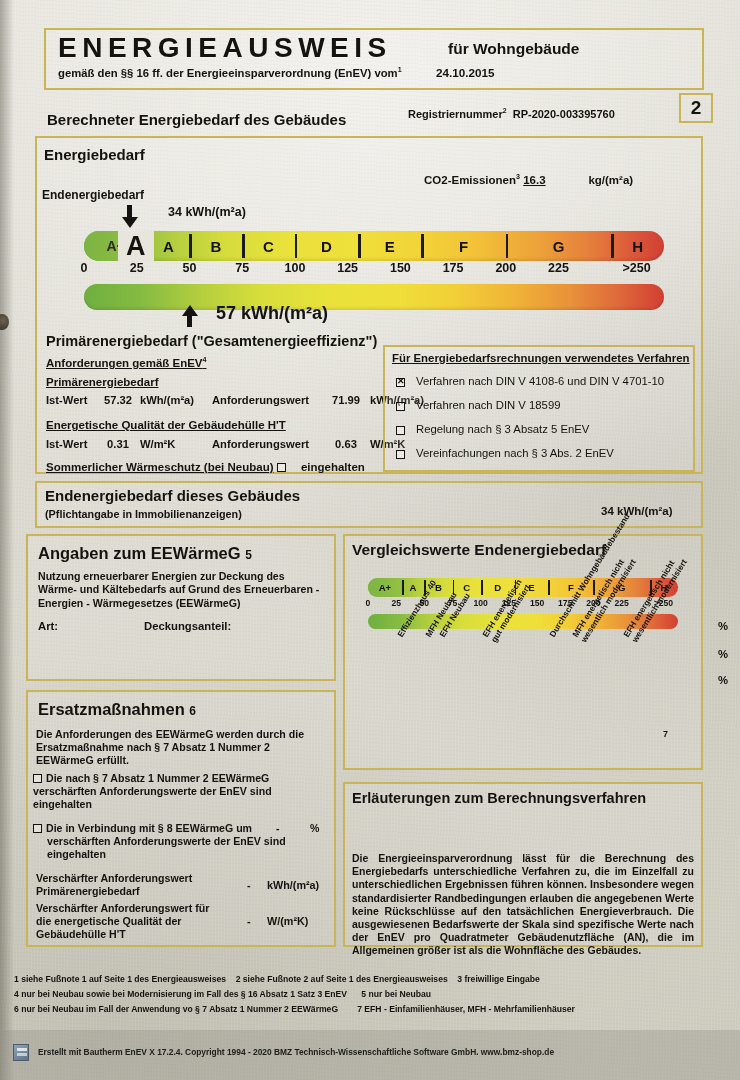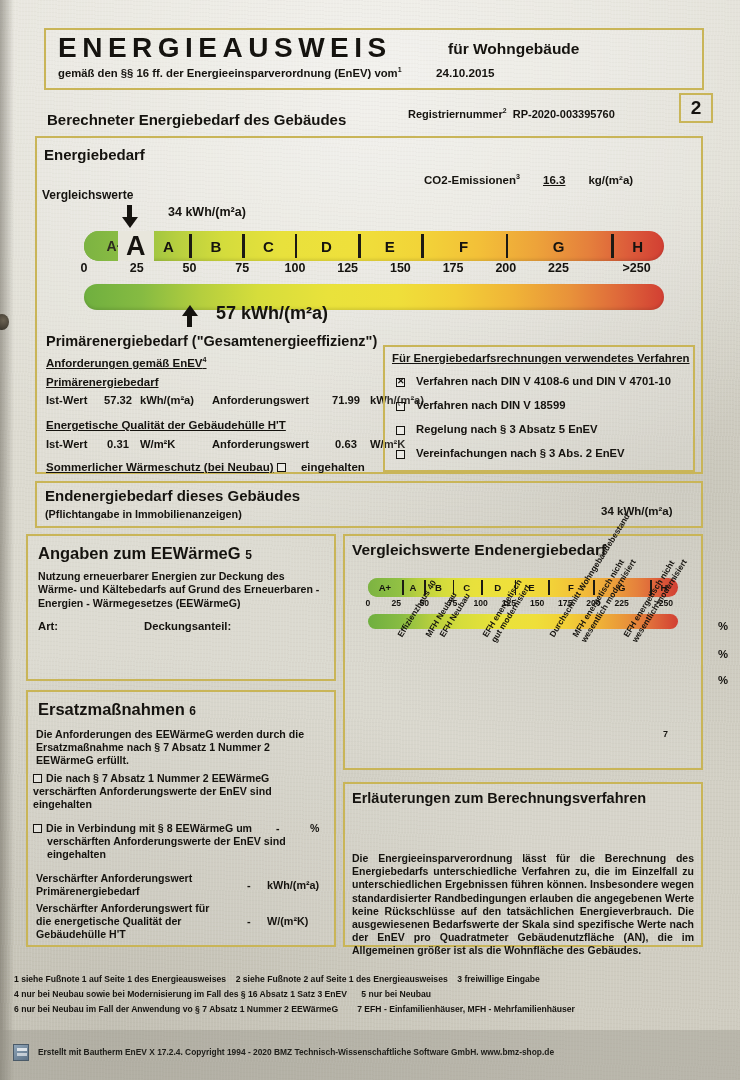--- a/index.html
+++ b/index.html
@@ -67,21 +67,21 @@
     position:absolute; left:679px; top:93px; width:34px; height:30px;
     border:2px solid #c9b558; display:flex; align-items:center; justify-content:center;
     font-size:19px; font-weight:700;
   }
 
   
   #box-energie { left:35px; top:136px; width:668px; height:338px; }
   #t-energiebedarf { position:absolute; left:44px; top:146px; }
   .lbl-end { position:absolute; left:42px; top:188px; font-size:12px; font-weight:700; }
   .co2row { position:absolute; left:424px; top:173px; font-size:11.5px; font-weight:600; white-space:nowrap; }
-  .co2row .v { display:inline-block; width:62px; text-align:center;text-decoration:underline; }
+  .co2row .v { display:inline-block; width:62px; text-align:left;text-decoration:underline; }
   .co2row .u { display:inline-block; }
 
   
   .scale-wrap { position:absolute; left:84px; top:231px; width:580px; }
   .band {
     position:relative; height:30px; border-radius:15px; overflow:hidden;
     background:linear-gradient(90deg,
       #7cb342 0%, #8dbd43 8%, #b7cf3f 16%, #d4dc3c 24%,
       #e8e13c 34%, #efe03b 46%, #f2d438 58%, #f3c038 68%,
       #eda33a 78%, #e5803c 87%, #dc5b3a 94%, #d23f33 100%);
@@ -150,21 +150,21 @@
   }
   .cb.checked::after {
     content:"\2715"; position:absolute; left:0; right:0; top:-3.5px;
     font-size:9px; line-height:12px; text-align:center; font-weight:700;
   }
   .sommer .eing { margin-left:12px; font-weight:600; }
 
   
   #box-verf { left:383px; top:345px; width:312px; height:127px; }
   .verf-title { position:absolute; left:392px; top:352px; font-size:11.4px; font-weight:700; }
-  .verf-item { position:absolute; left:396px; font-size:11.3px; font-weight:700; white-space:nowrap; }
+  .verf-item { position:absolute; left:396px; font-size:11.3px; font-weight:400; white-space:nowrap; }
   .verf-item .cb { margin-right:11px; }
 
   
   #box-end { left:35px; top:481px; width:668px; height:47px; }
   .end-t { position:absolute; left:45px; top:487px; font-size:15px; font-weight:700; }
   .end-s { position:absolute; left:45px; top:508px; font-size:10.8px; font-weight:600; }
   .end-v { position:absolute; left:601px; top:505px; font-size:11.5px; font-weight:700; }
 
   
   #box-eew { left:26px; top:534px; width:310px; height:147px; }
@@ -260,21 +260,21 @@
 
   <div class="sec-title" id="berechnet">Berechneter Energiebedarf des Gebäudes</div>
   <div class="regnum">
     <span>Registriernummer</span><span class="sup">2</span>
     &nbsp;<span>RP-2020-003395760</span>
   </div>
   <div id="pagebox">2</div>
 
   <div class="frame" id="box-energie"></div>
   <div class="sec-title" id="t-energiebedarf">Energiebedarf</div>
-  <div class="lbl-end">Vergleichswerte</div>
+  <div class="lbl-end">Endenergiebedarf</div>
 
   <div class="co2row">
     <span>CO2-Emissionen</span><span class="sup">3</span>
     <span class="v">16.3</span>
     <span class="u">kg/(m²a)</span>
   </div>
 
   <div class="arrow-down">
     <div class="stem"></div>
       <div class="head"></div>

